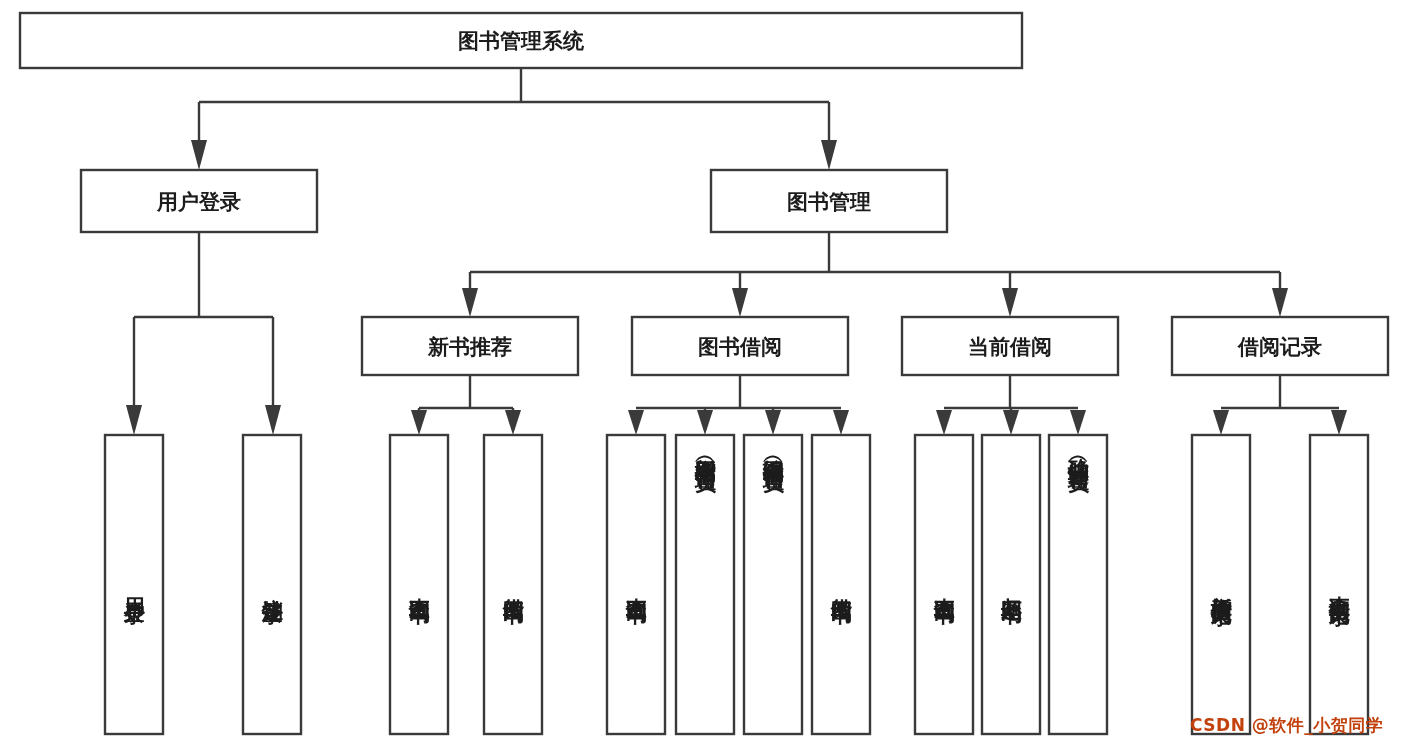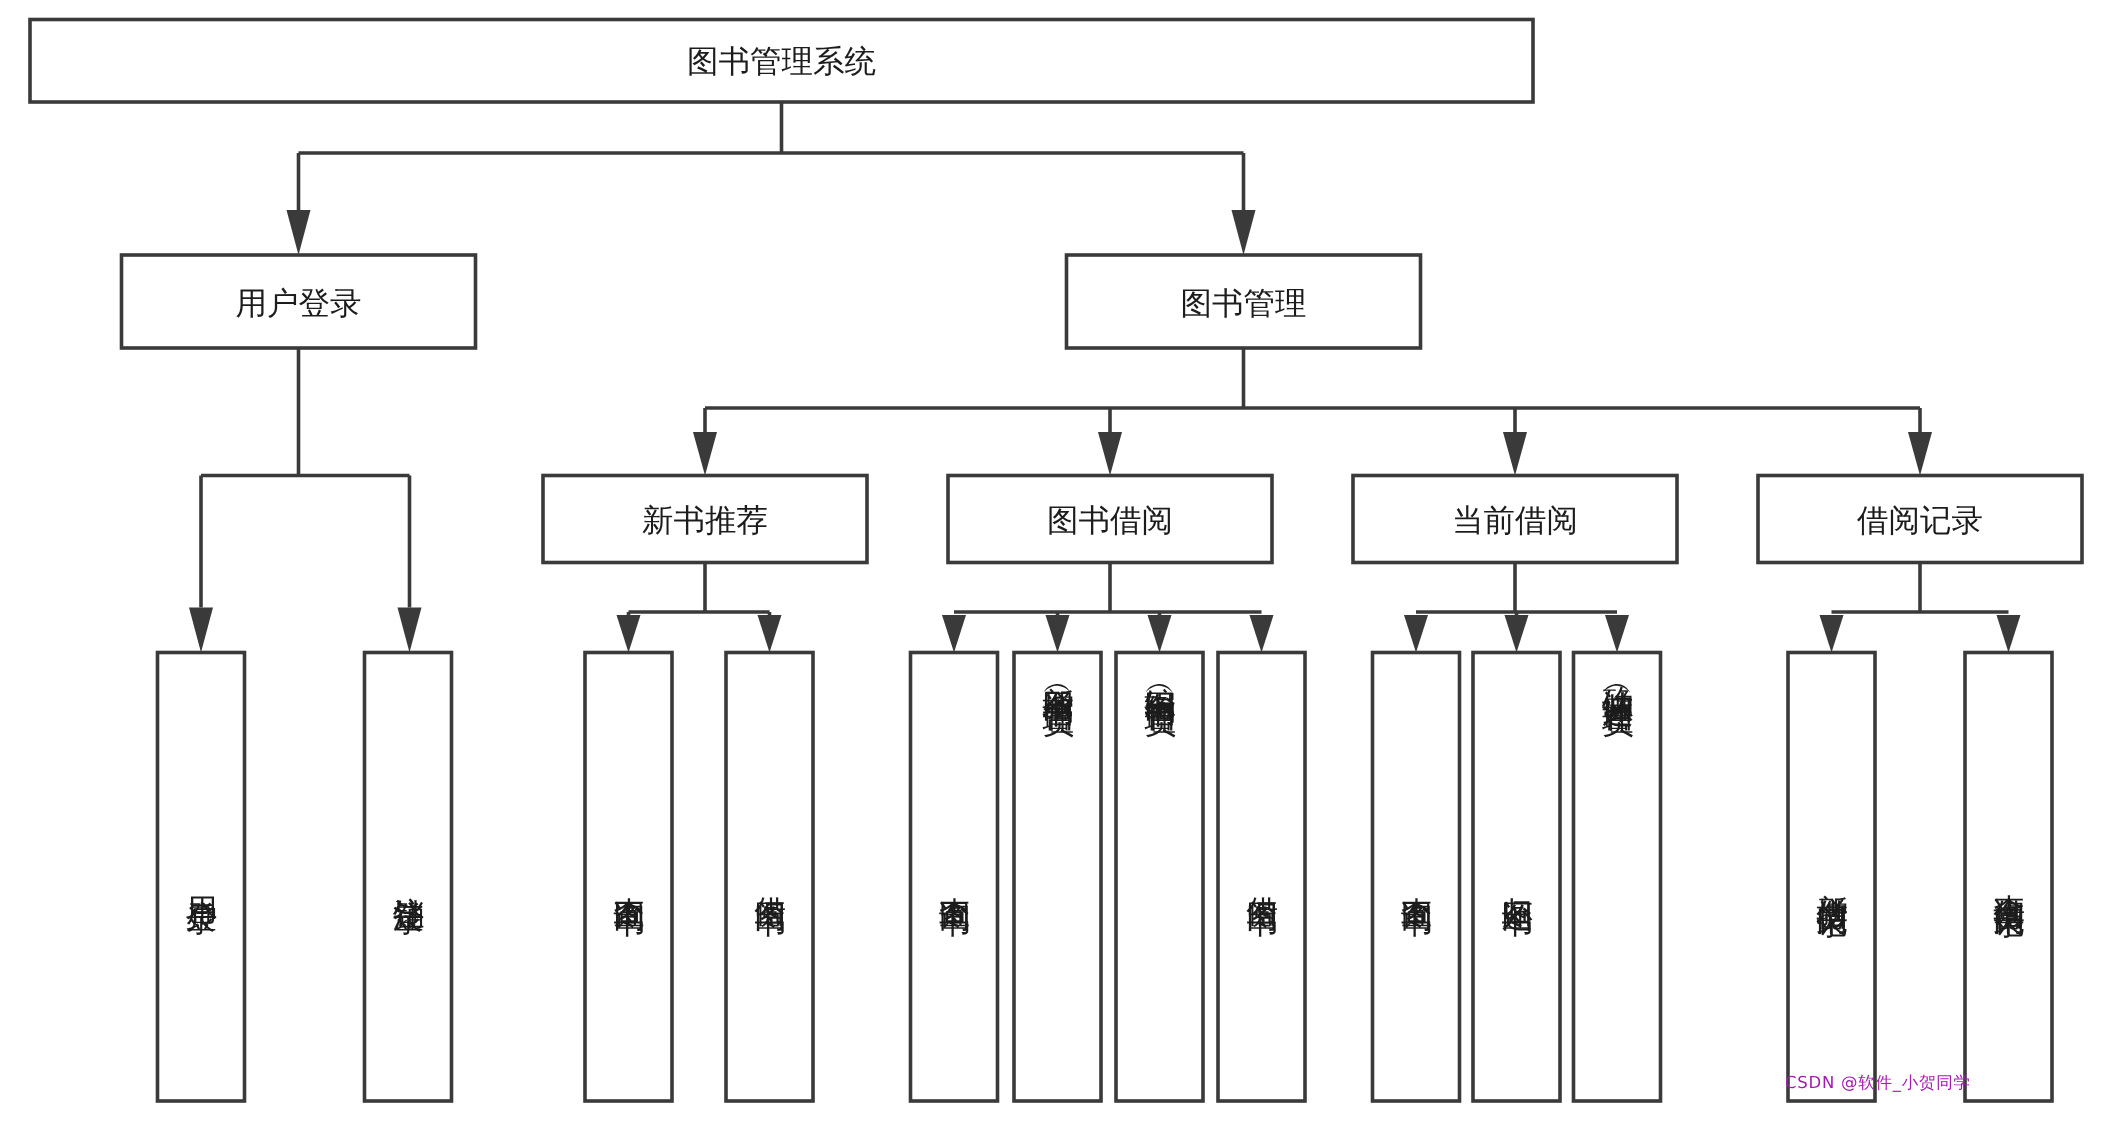--- a/index.html
+++ b/index.html
@@ -12,20 +12,21 @@
     width: 1405px;
     height: 747px;
     font-family: "DejaVu Sans", "Liberation Sans", sans-serif;
     overflow: hidden;
   }
   #diagram-root {
     position: relative;
     width: 1405px;
     height: 747px;
     background: #ffffff;
+    font-weight: bold;
   }
   svg#diagram-svg {
     position: absolute;
     left: 0;
     top: 0;
     width: 1405px;
     height: 747px;
     display: block;
   }
   .node-box {
@@ -62,22 +63,22 @@
     text-align: center;
     display: flex;
     align-items: center;
     justify-content: center;
     white-space: nowrap;
     pointer-events: none;
   }
   .watermark {
     position: absolute;
     font-family: "DejaVu Sans", "Liberation Sans", sans-serif;
-    font-size: 11px;
-    color: #a21caf;
+    font-size: 17px;
+    color: #c2410c;
     white-space: nowrap;
     letter-spacing: 0.5px;
   }
 </style>
 </head>
 <body>
 
 <div id="diagram-root">
 
   <svg id="diagram-svg" viewBox="0 0 1405 747">

